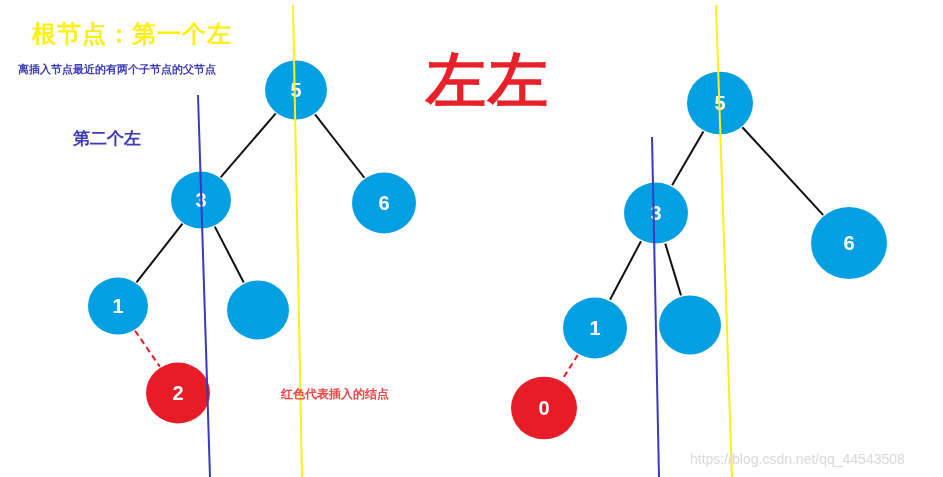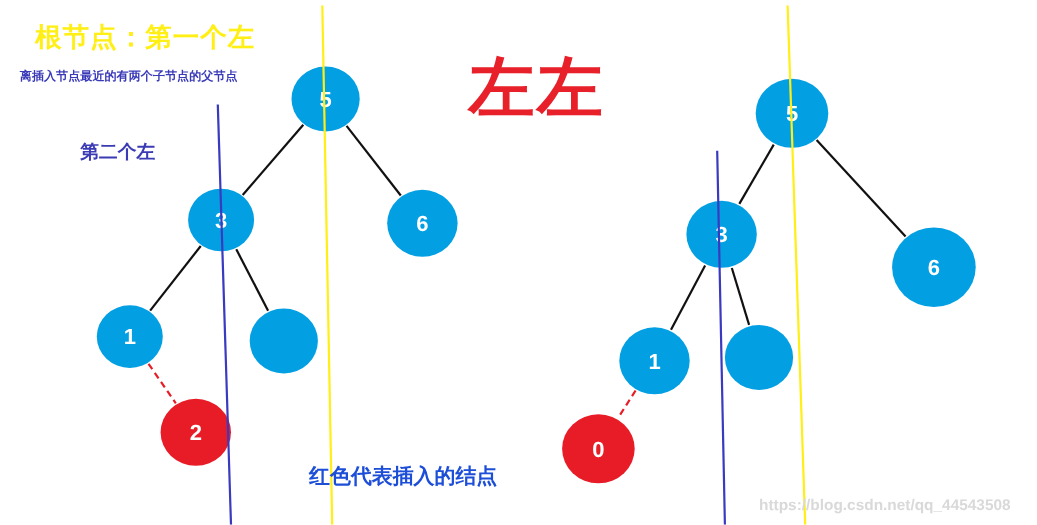--- a/index.html
+++ b/index.html
@@ -4,22 +4,22 @@
 <style>
   html, body { margin:0; padding:0; background:#ffffff; }
   body { width:943px; height:477px; position:relative; overflow:hidden;
          font-family: "DejaVu Sans", "Liberation Sans", sans-serif; }
   #canvas { position:absolute; left:0; top:0; }
   .label { position:absolute; font-weight:bold; white-space:nowrap; }
   .title-root { left:32px; top:18px; font-size:24px; color:#ffef14; letter-spacing:1px; }
   .subtitle { left:18px; top:62px; font-size:11px; color:#3a3ab8; }
   .title-second { left:73px; top:86px; font-size:17px; color:#3b3bb5;margin-top:41px; }
   .title-main { left:426px; top:14px; font-size:60px; color:#e8202a; letter-spacing:2px; line-height:1;margin-top:36px; }
-  .caption { left:281px; top:420px; font-size:19px; color:#1d4ed8; }
-  .watermark { left:690px; top:451px; font-size:14px; color:#d9d9d9; font-weight:bold; font-family:"Liberation Sans", sans-serif; }
+  .caption { left:281px; top:386px; font-size:12px; color:#ef4444; }
+  .watermark { left:690px; top:451px; font-size:14px; color:#d9d9d9; font-weight:normal; font-family:"Liberation Sans", sans-serif; }
   .node-text { font-family:"Liberation Sans", sans-serif; font-weight:bold; fill:#ffffff; font-size:20px; }
 </style>
 </head>
 <body>
 
 <svg id="canvas" width="943" height="477">
   <g id="edges-layer">
       <line x1="275.73778401927115" y1="113.46151324084394" x2="220.60859611038276" y2="177.29530976692521" stroke="#111111" stroke-width="2"></line>
       <line x1="315.0471400886452" y1="114.45825943201035" x2="364.3384360375275" y2="177.75276445727962" stroke="#111111" stroke-width="2"></line>
       <line x1="182.50474431756564" y1="223.620447016121" x2="136.49525568243436" y2="282.379552983879" stroke="#111111" stroke-width="2"></line>

